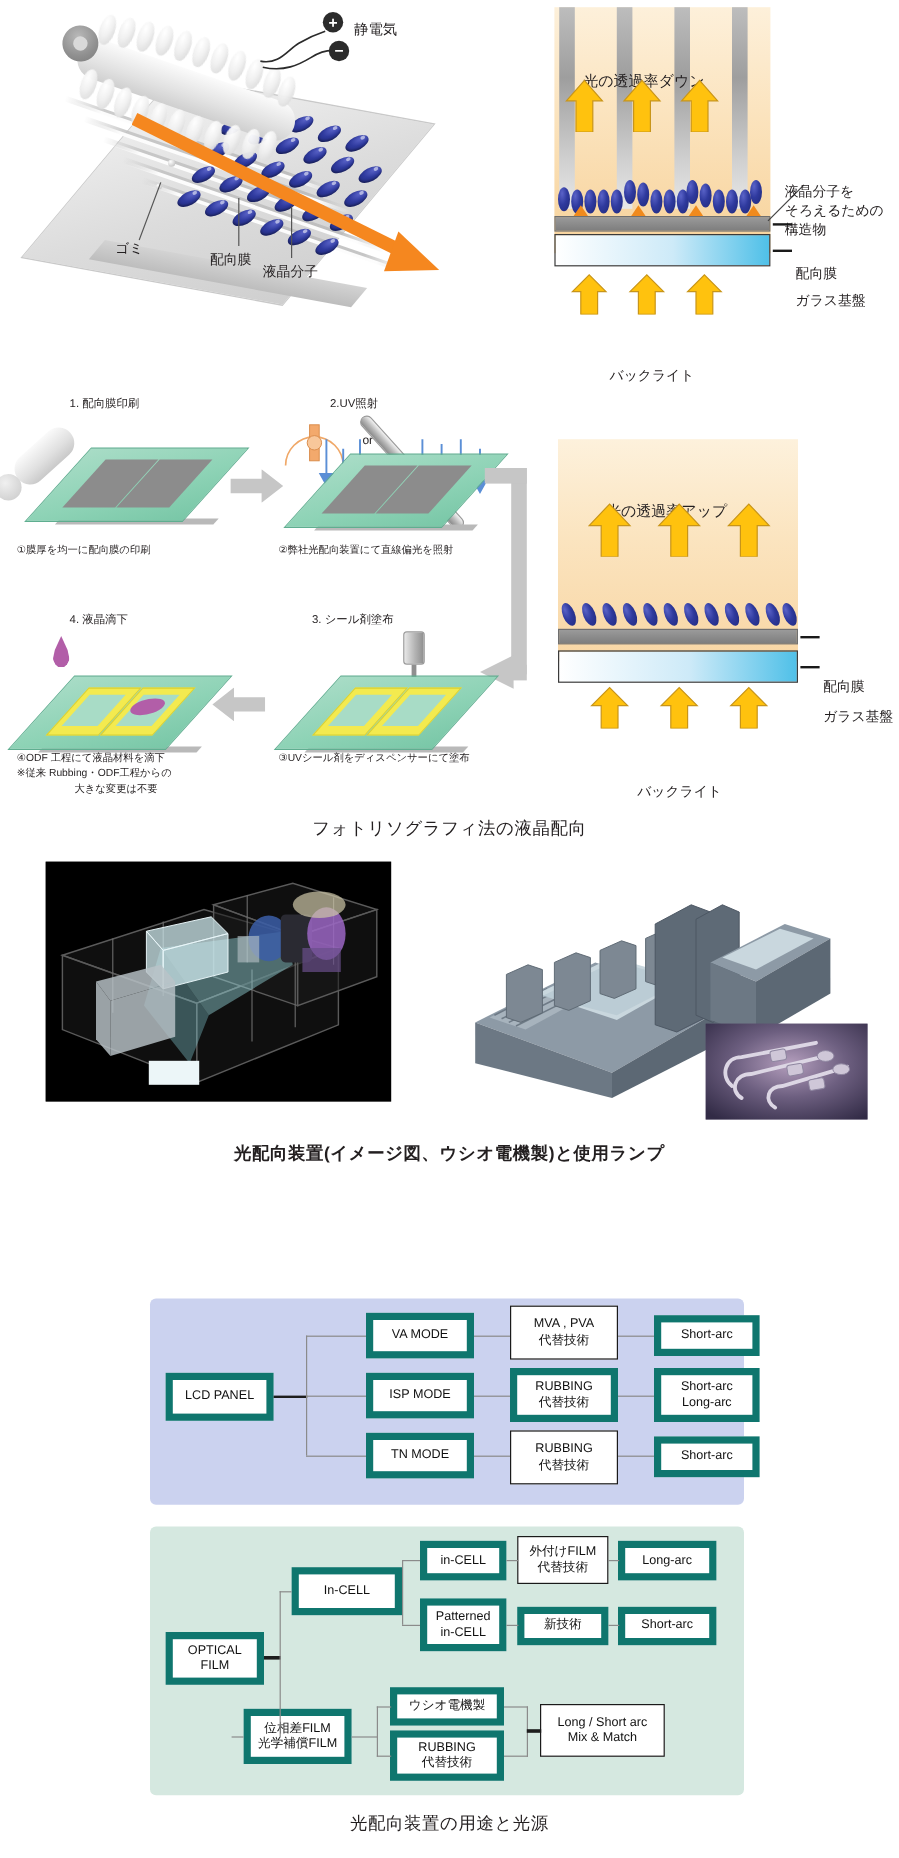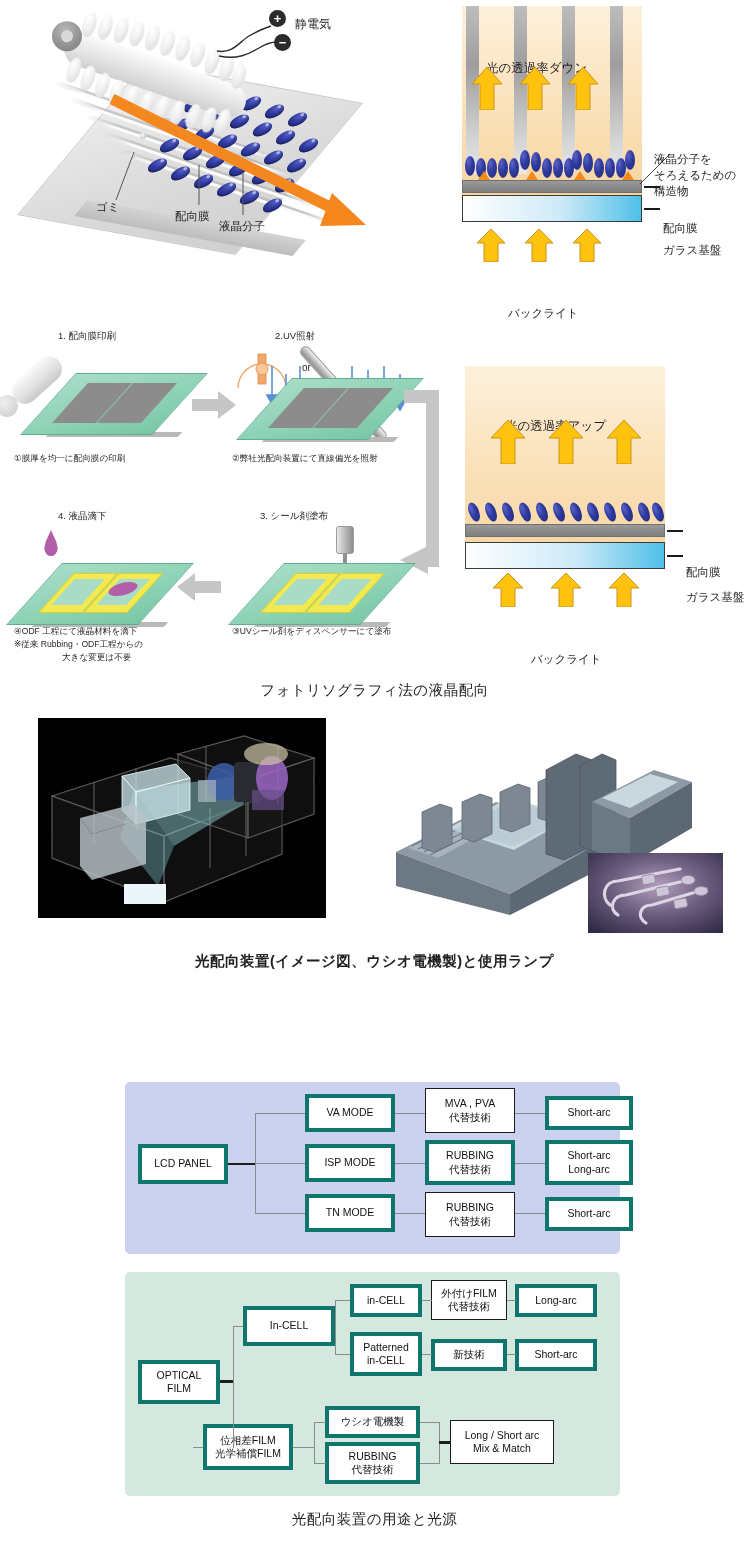--- a/index.html
+++ b/index.html
@@ -208,21 +208,21 @@
     background: radial-gradient(ellipse at 55% 45%, #a08aa8 0%, #6d5f80 45%, #3b3350 100%);
   }
 
   
   #sec4 { position:absolute; left:0; top:1070px; width:749px; height:478px; }
 
   .fc-panel { position:absolute; border-radius:5px; }
   .fc-box {
     position:absolute;
     background:#ffffff;
-    border:4px solid #0f766e;
+    border:6px solid #0f766e;
     display:flex; align-items:center; justify-content:center;
     text-align:center;
     font-size:10.5px;
     line-height:1.25;
     color:#111;
     white-space:pre-line;
   }
   .fc-box.thick { border:1.6px solid #1a1a1a; }
   .fc-line { position:absolute; background:#8b8b8b; }
   .fc-line.dark { background:#1d1d1d; }

